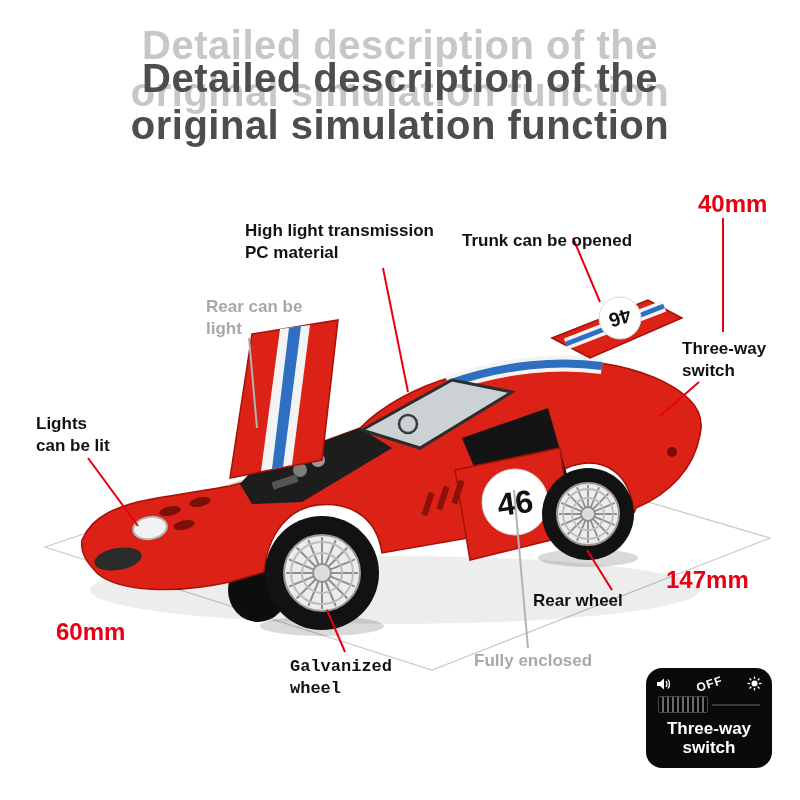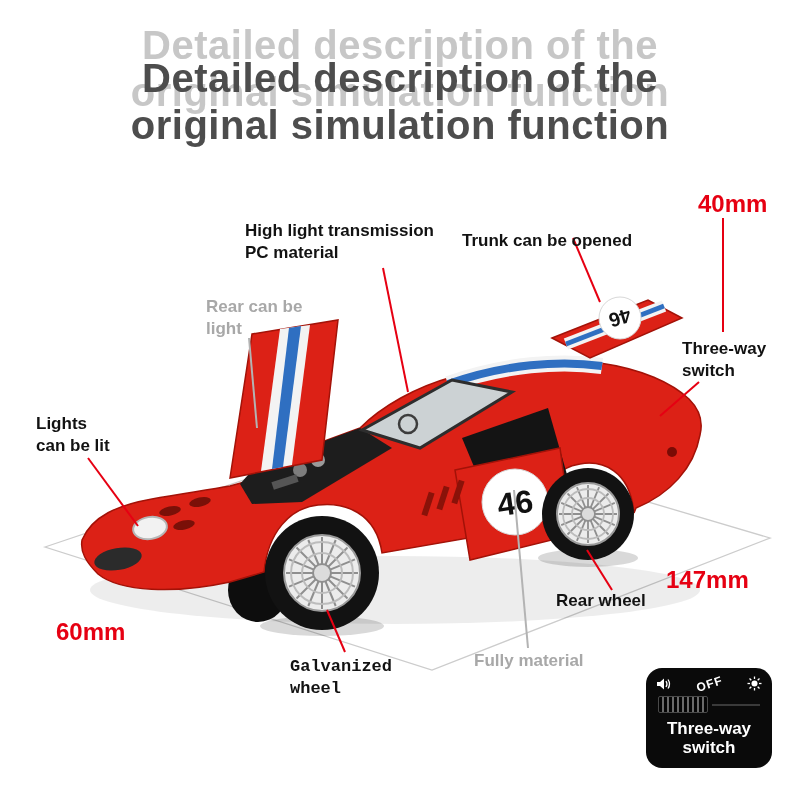--- a/index.html
+++ b/index.html
@@ -188,31 +188,31 @@
   </div>
 
   <div class="label" style="left:36px;top:413px;">
     <span class="line">Lights</span>
     <span class="line">can be lit</span>
   </div>
 
   <div class="dim" style="left:666px;top:550px;margin-top:16px;">147mm</div>
   <div class="dim" style="left:56px;top:618px;">60mm</div>
 
-  <div class="label center" style="left:556px;top:590px;width:120px;">
+  <div class="label center" style="left:533px;top:590px;width:120px;">
     <span class="line">Rear wheel</span>
   </div>
 
   <div class="label" style="left:290px;top:656px;font-family:Liberation Mono, monospace;">
     <span class="line">Galvanized</span>
     <span class="line">wheel</span>
   </div>
 
   <div class="label gray" style="left:474px;top:650px;">
-    <span class="line">Fully material</span>
+    <span class="line">Fully enclosed</span>
   </div>
 
   <div class="switch-widget">
     <div class="sw-row">
       <svg width="16" height="14" viewBox="0 0 16 14">
         <polygon points="1,5 4,5 8,1.5 8,12.5 4,9 1,9" fill="#ffffff"></polygon>
         <path d="M 10 4 Q 12 7 10 10" stroke="#ffffff" stroke-width="1.3" fill="none"></path>
         <path d="M 12 2.5 Q 15 7 12 11.5" stroke="#ffffff" stroke-width="1.3" fill="none"></path>
       </svg>
       <span class="sw-off">OFF</span>

